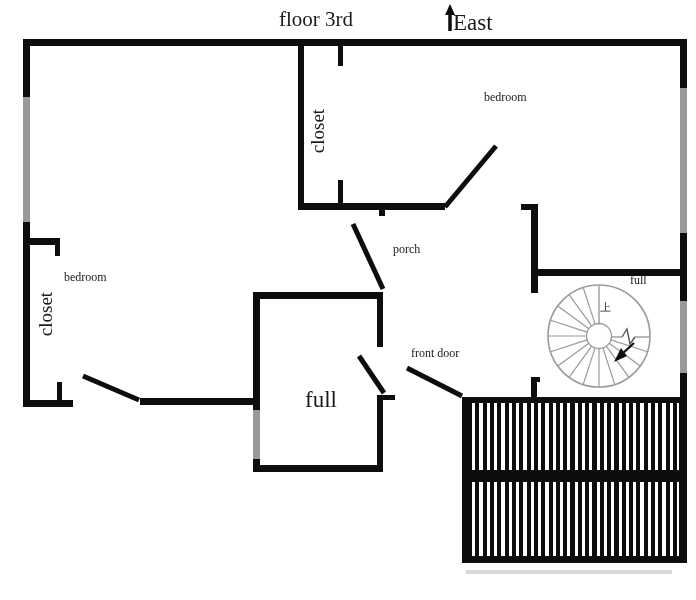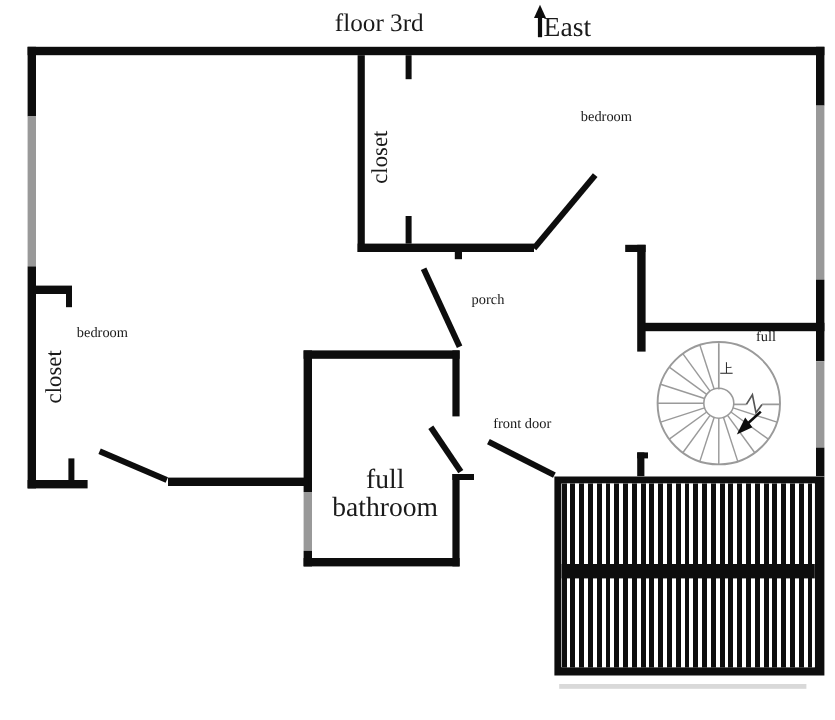--- a/index.html
+++ b/index.html
@@ -122,17 +122,16 @@
   <div class="lbl" style="left:453px;top:11px;font-size:23px;">East</div>
   <div class="lbl" style="left:484px;top:91px;">bedroom</div>
   <div class="vlbl" style="left:317px;top:131px;">closet</div>
   <div class="lbl" style="left:64px;top:271px;">bedroom</div>
   <div class="vlbl" style="left:45px;top:314px;">closet</div>
   <div class="lbl" style="left:393px;top:243px;">porch</div>
   <div class="lbl" style="left:630px;top:274px;">full</div>
   <div class="lbl" style="left:391px;top:347px;margin-left:20px;">front door</div>
   <div id="bath-label">
     <div>full</div>
-    <div>bathroom</div>
   </div>
   <div id="stair-up">上</div>
 
 </div>
 
 </body></html>

